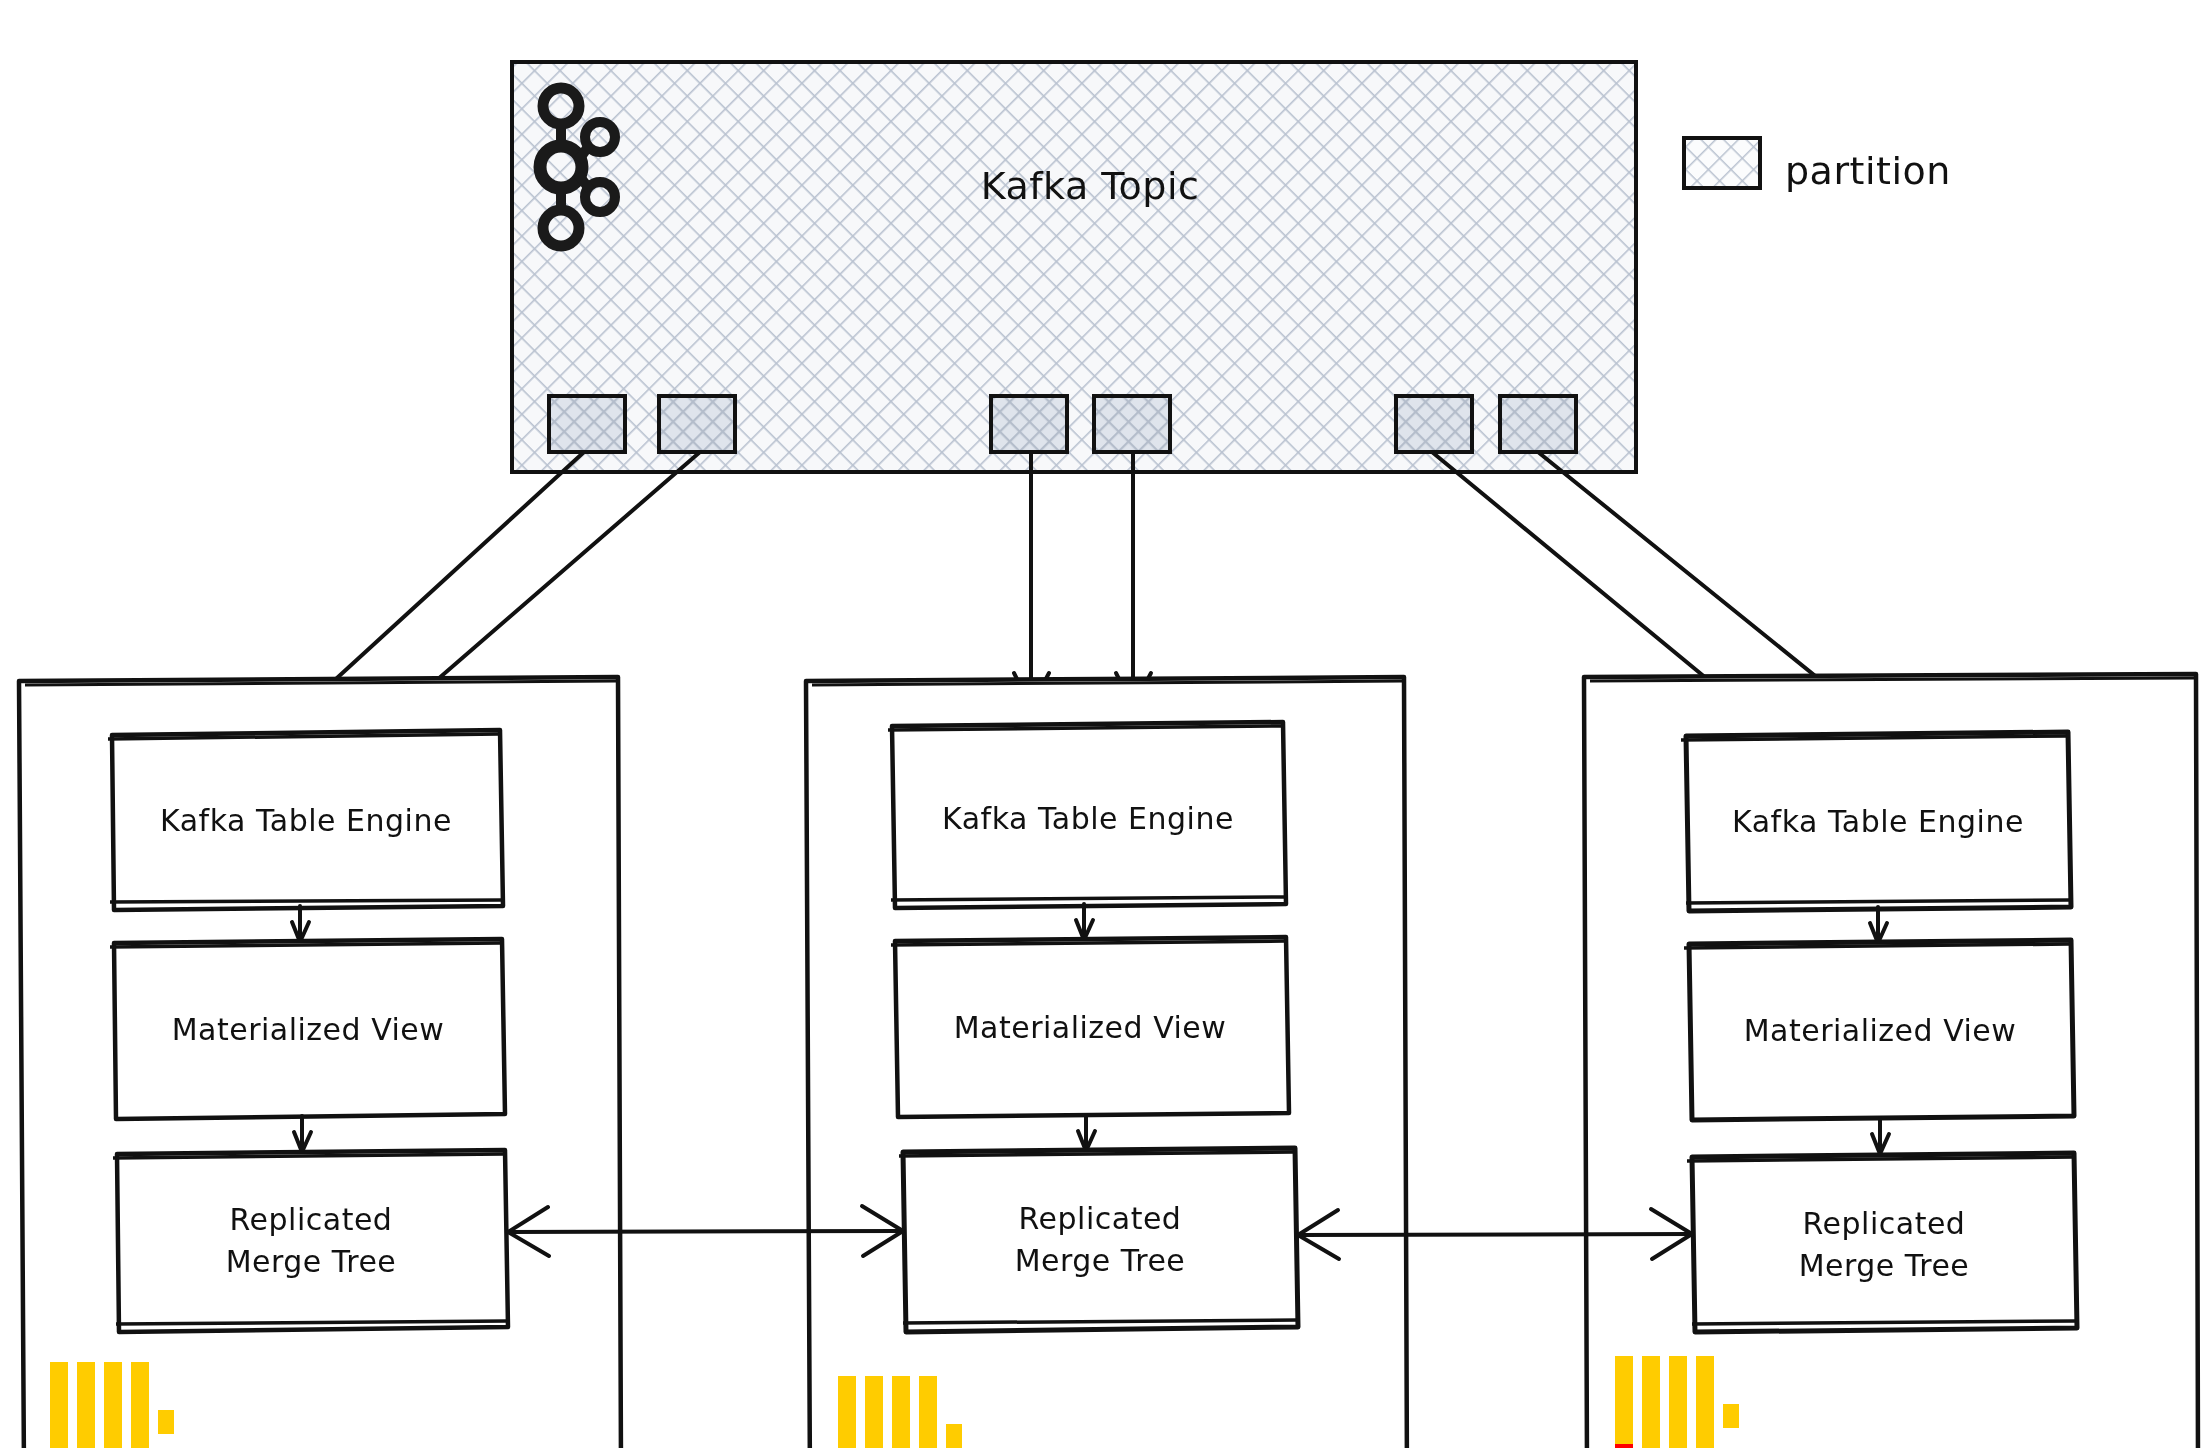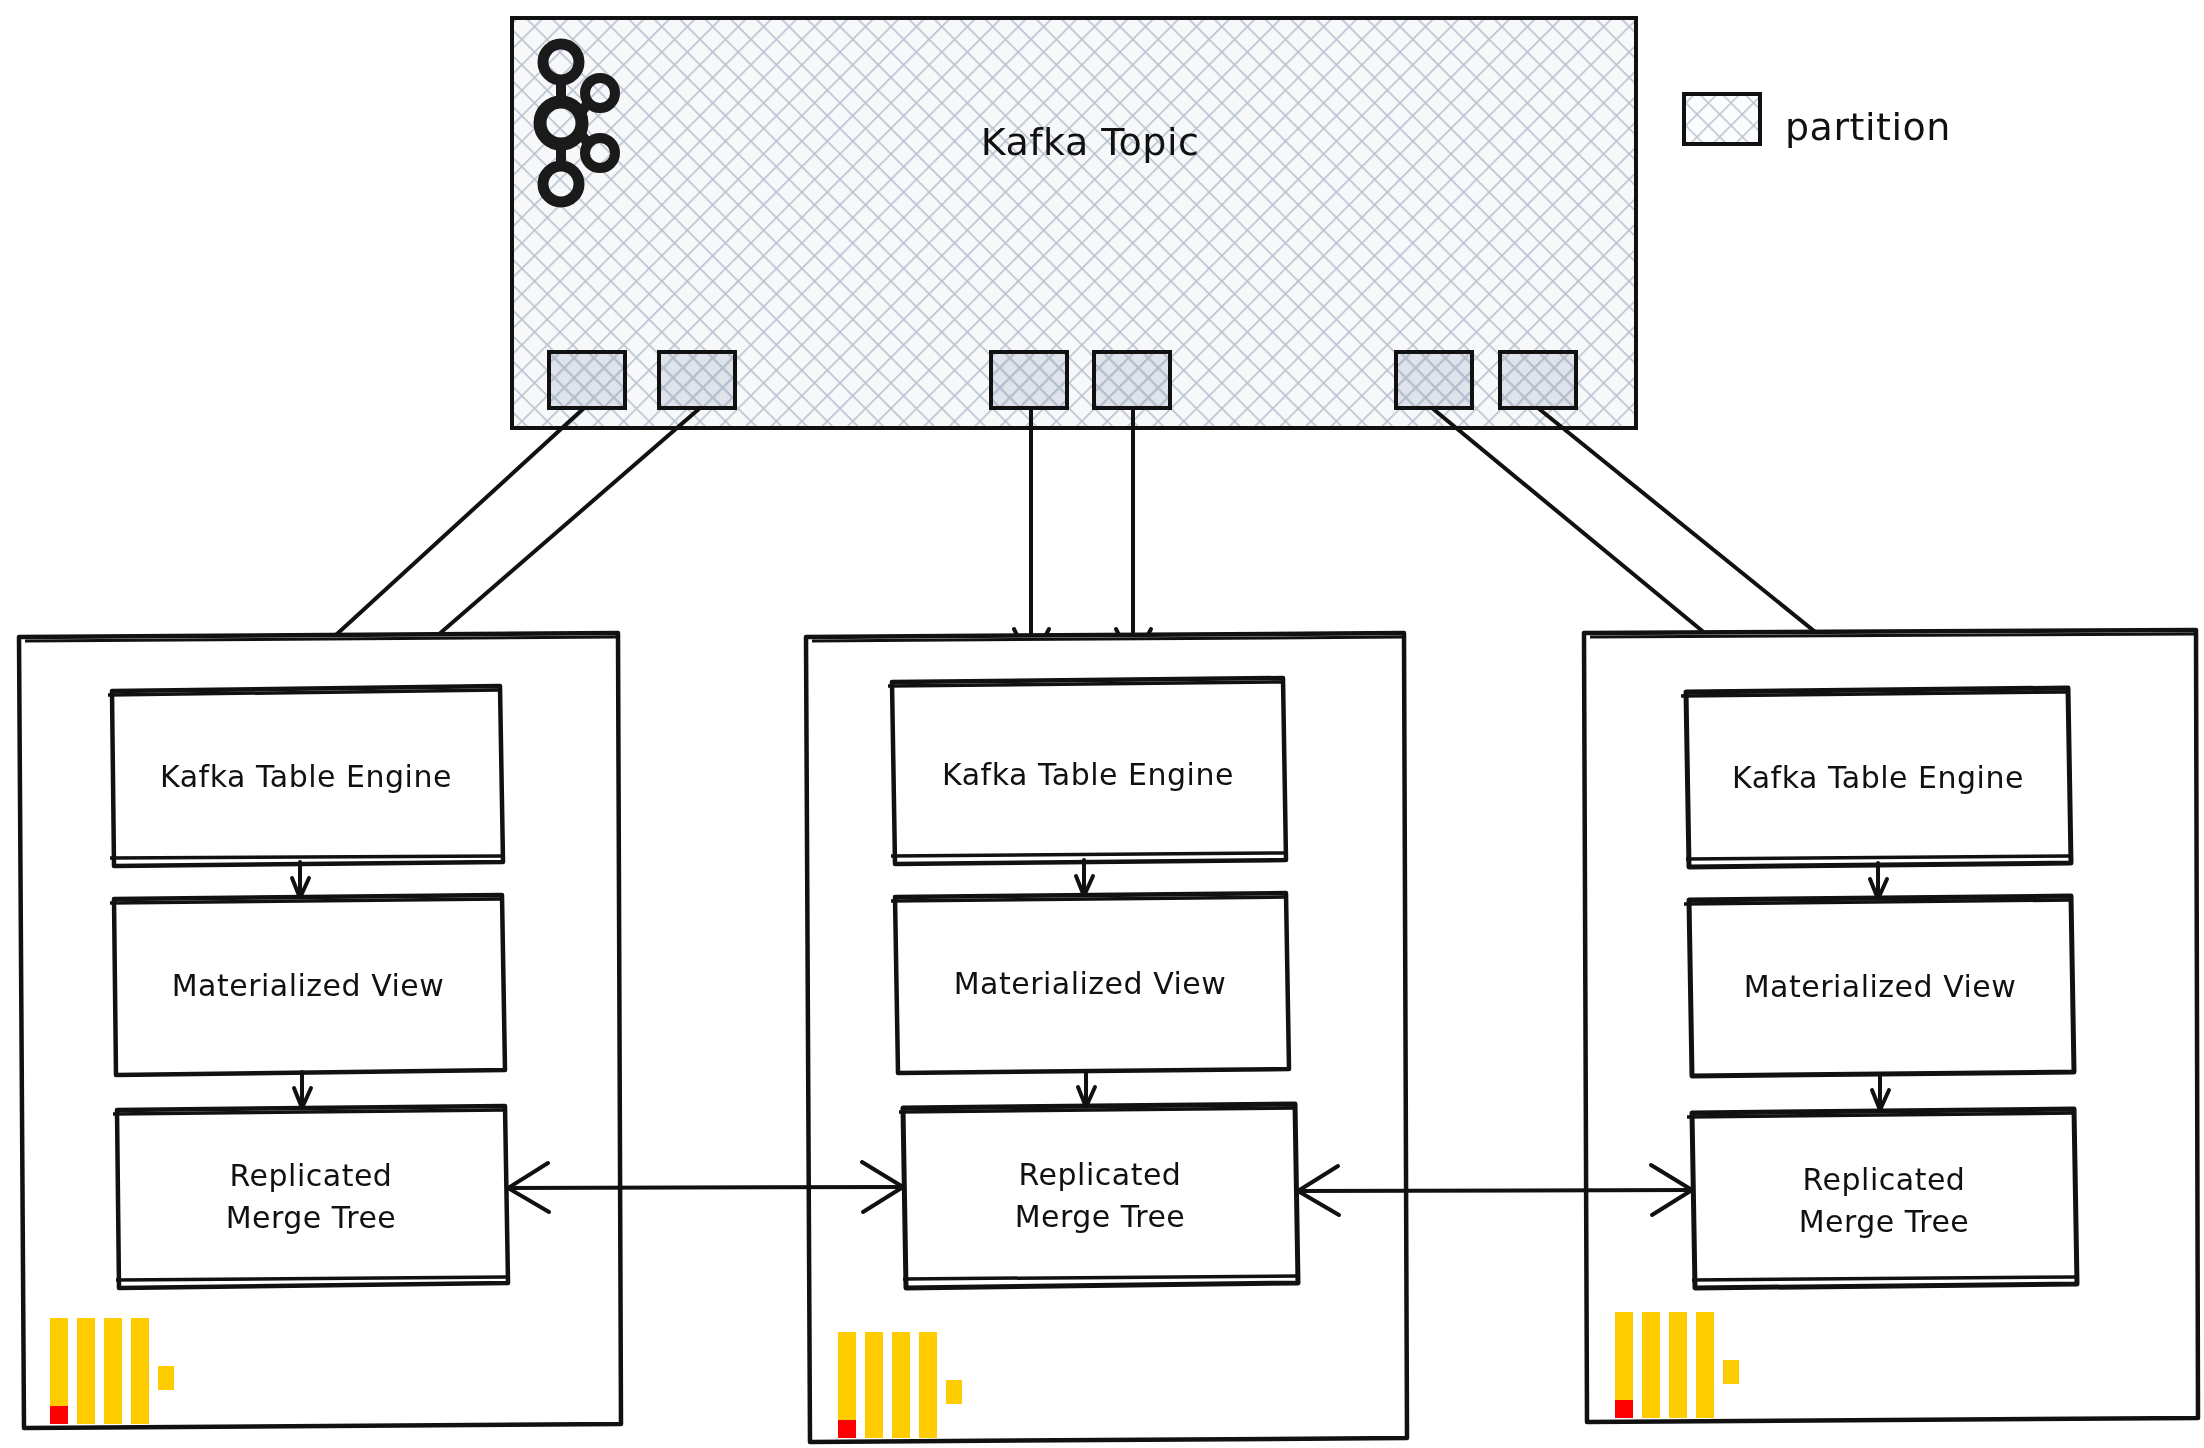--- a/index.html
+++ b/index.html
@@ -12,20 +12,21 @@
     height: 1448px;
     position: relative;
     overflow: hidden;
     font-family: "DejaVu Sans", sans-serif;
   }
   #stage {
     position: absolute;
     inset: 0;
     width: 2204px;
     height: 1172px;
+    margin-top: 44px;
   }
   svg#diagram {
     position: absolute;
     left: 0;
     top: 0;
     width: 2204px;
     height: 1448px;
     display: block;
   }
   .dlabel {

